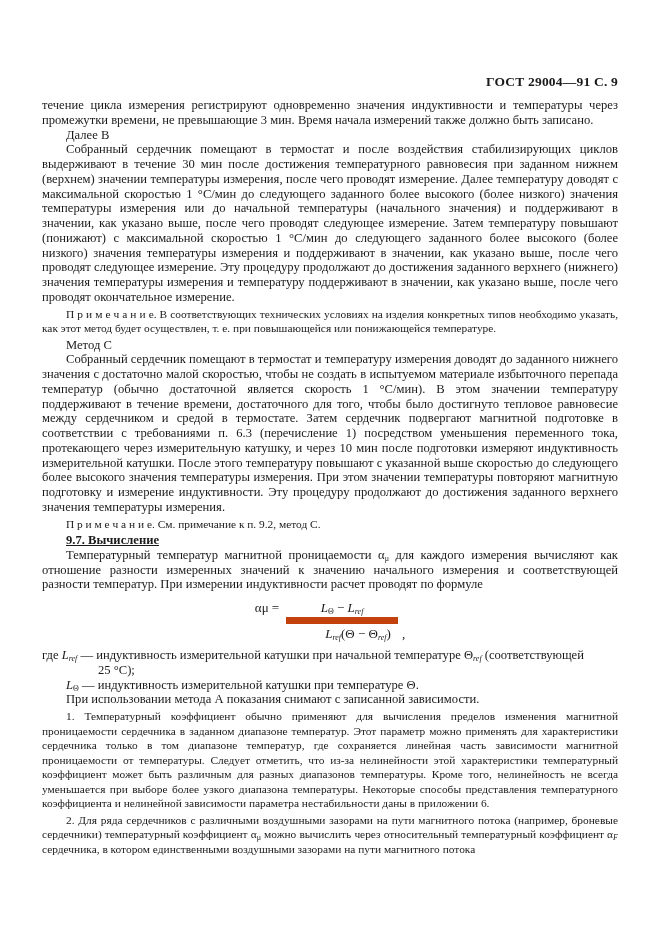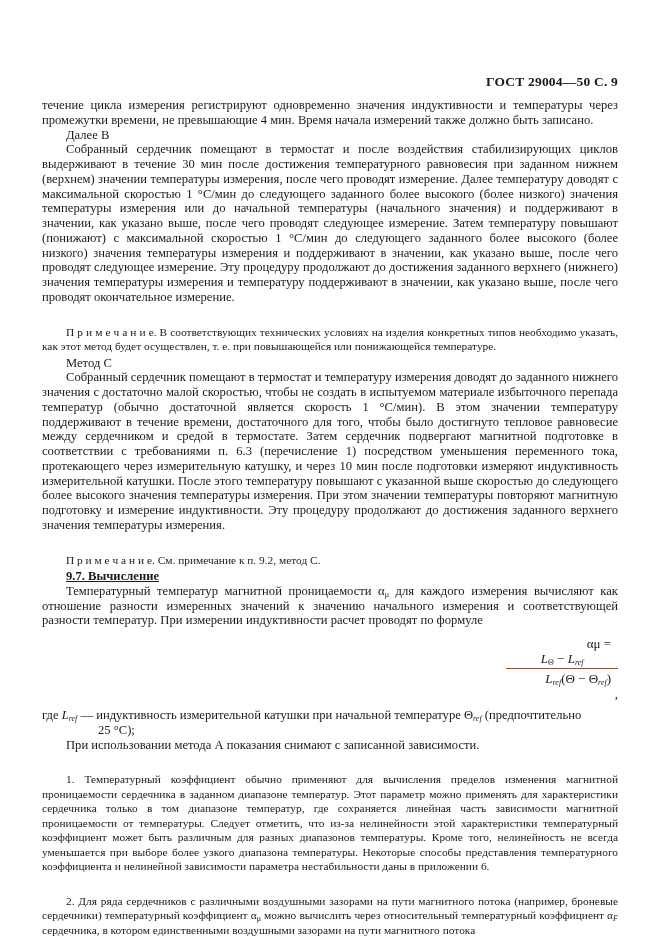--- a/index.html
+++ b/index.html
@@ -33,67 +33,66 @@
     text-align: justify;
     text-indent: 24px;
   }
   .noindent { text-indent: 0; }
   .bold { font-weight: bold; text-decoration: underline; }
   .note {
     font-size: 11.4px;
     line-height: 14.5px;
     text-align: justify;
     text-indent: 24px;
-    margin-top: 20px;
+    margin-top: 2px;
     margin-bottom: 2px;
   }
   sub.sub {
     font-size: 8px;
     line-height: 0;
     vertical-align: -2px;
   }
   .formula {
     display: flex;
     justify-content: center;
-    align-items: flex-end;
+    align-items: flex-start;
     margin: 8px 0 7px 0;
     font-size: 13px;
     line-height: 15px;
-    flex-direction: column;
   }
   .f-lhs { margin-right: 7px; }
   .frac {
     display: inline-flex;
     flex-direction: column;
     text-align: center;
     vertical-align: middle;
   }
   .frac .num {
-    border-bottom: 1px solid #c2410c;
+    border-bottom: 7px solid #c2410c;
     padding: 0 7px 2px 7px;
   }
   .frac .den { padding: 2px 7px 0 7px; margin-left: 32px; }
   .f-comma { margin-left: 4px; align-self: flex-end; }
   .where {
     font-size: 12.6px;
     line-height: 14.75px;
     text-align: justify;
   }
   .where .cont { padding-left: 56px; }
   .indented { text-indent: 24px; }
   i { font-style: italic; }
 </style>
 </head>
 <body>
 
 <div class="page">
 
-  <div class="header">ГОСТ 29004—50 С. 9</div>
+  <div class="header">ГОСТ 29004—91 С. 9</div>
 
-  <p class="body noindent">течение цикла измерения регистрируют одновременно значения индуктивности и температуры через промежутки времени, не превышающие 4 мин. Время начала измерений также должно быть записано.</p>
+  <p class="body noindent">течение цикла измерения регистрируют одновременно значения индуктивности и температуры через промежутки времени, не превышающие 3 мин. Время начала измерений также должно быть записано.</p>
 
   <p class="body">Далее В</p>
 
   <p class="body">Собранный сердечник помещают в термостат и после воздействия стабилизирующих циклов выдерживают в течение 30 мин после достижения температурного равновесия при заданном нижнем (верхнем) значении температуры измерения, после чего проводят измерение. Далее температуру доводят с максимальной скоростью 1 °С/мин до следующего заданного более высокого (более низкого) значения температуры измерения или до начальной температуры (начального значения) и поддерживают в значении, как указано выше, после чего проводят следующее измерение. Затем температуру повышают (понижают) с максимальной скоростью 1 °С/мин до следующего заданного более высокого (более низкого) значения температуры измерения и поддерживают в значении, как указано выше, после чего проводят следующее измерение. Эту процедуру продолжают до достижения заданного верхнего (нижнего) значения температуры измерения и температуру поддерживают в значении, как указано выше, после чего проводят окончательное измерение.</p>
 
   <p class="note">П р и м е ч а н и е. В соответствующих технических условиях на изделия конкретных типов необходимо указать, как этот метод будет осуществлен, т. е. при повышающейся или понижающейся температуре.</p>
 
   <p class="body">Метод С</p>
 
   <p class="body">Собранный сердечник помещают в термостат и температуру измерения доводят до заданного нижнего значения с достаточно малой скоростью, чтобы не создать в испытуемом материале избыточного перепада температур (обычно достаточной является скорость 1 °С/мин). В этом значении температуру поддерживают в течение времени, достаточного для того, чтобы было достигнуто тепловое равновесие между сердечником и средой в термостате. Затем сердечник подвергают магнитной подготовке в соответствии с требованиями п. 6.3 (перечисление 1) посредством уменьшения переменного тока, протекающего через измерительную катушку, и через 10 мин после подготовки измеряют индуктивность измерительной катушки. После этого температуру повышают с указанной выше скоростью до следующего более высокого значения температуры измерения. При этом значении температуры повторяют магнитную подготовку и измерение индуктивности. Эту процедуру продолжают до достижения заданного верхнего значения температуры измерения.</p>
@@ -107,22 +106,23 @@
 
   <div class="formula">
     <span class="f-lhs"><span>αμ</span> <span>=</span></span>
     <span class="frac">
       <span class="num"><i>L</i><sub class="sub">Θ</sub> <span>−</span> <i>L</i><sub class="sub"><i>ref</i></sub></span>
       <span class="den"><i>L</i><sub class="sub"><i>ref</i></sub><span>(Θ − Θ</span><sub class="sub"><i>ref</i></sub><span>)</span></span>
     </span>
     <span class="f-comma">,</span>
   </div>
 
-  <p class="where"><span>где </span><i>L</i><sub class="sub"><i>ref</i></sub><span> — индуктивность измерительной катушки при начальной температуре Θ</span><sub class="sub"><i>ref</i></sub><span> (предпочтительно</span><br><span class="cont">25 °С);</span></p>
+  <p class="where"><span>где </span><i>L</i><sub class="sub"><i>ref</i></sub><span> — индуктивность измерительной катушки при начальной температуре Θ</span><sub class="sub"><i>ref</i></sub><span> (соответствующей</span><br><span class="cont">25 °С);</span></p>
 
+  <p class="where indented"><i>L</i><sub class="sub">Θ</sub><span> — индуктивность измерительной катушки при температуре Θ.</span></p>
 
   <p class="body">При использовании метода А показания снимают с записанной зависимости.</p>
 
 
   <p class="note">1. Температурный коэффициент обычно применяют для вычисления пределов изменения магнитной проницаемости сердечника в заданном диапазоне температур. Этот параметр можно применять для характеристики сердечника только в том диапазоне температур, где сохраняется линейная часть зависимости магнитной проницаемости от температуры. Следует отметить, что из-за нелинейности этой характеристики температурный коэффициент может быть различным для разных диапазонов температуры. Кроме того, нелинейность не всегда уменьшается при выборе более узкого диапазона температуры. Некоторые способы представления температурного коэффициента и нелинейной зависимости параметра нестабильности даны в приложении 6.</p>
 
   <p class="note"><span>2. Для ряда сердечников с различными воздушными зазорами на пути магнитного потока (например, броневые сердечники) температурный коэффициент α</span><sub class="sub">μ</sub><span> можно вычислить через относительный температурный коэффициент α</span><sub class="sub"><i>F</i></sub><span> сердечника, в котором единственными воздушными зазорами на пути магнитного потока</span></p>
 
 </div>
 

